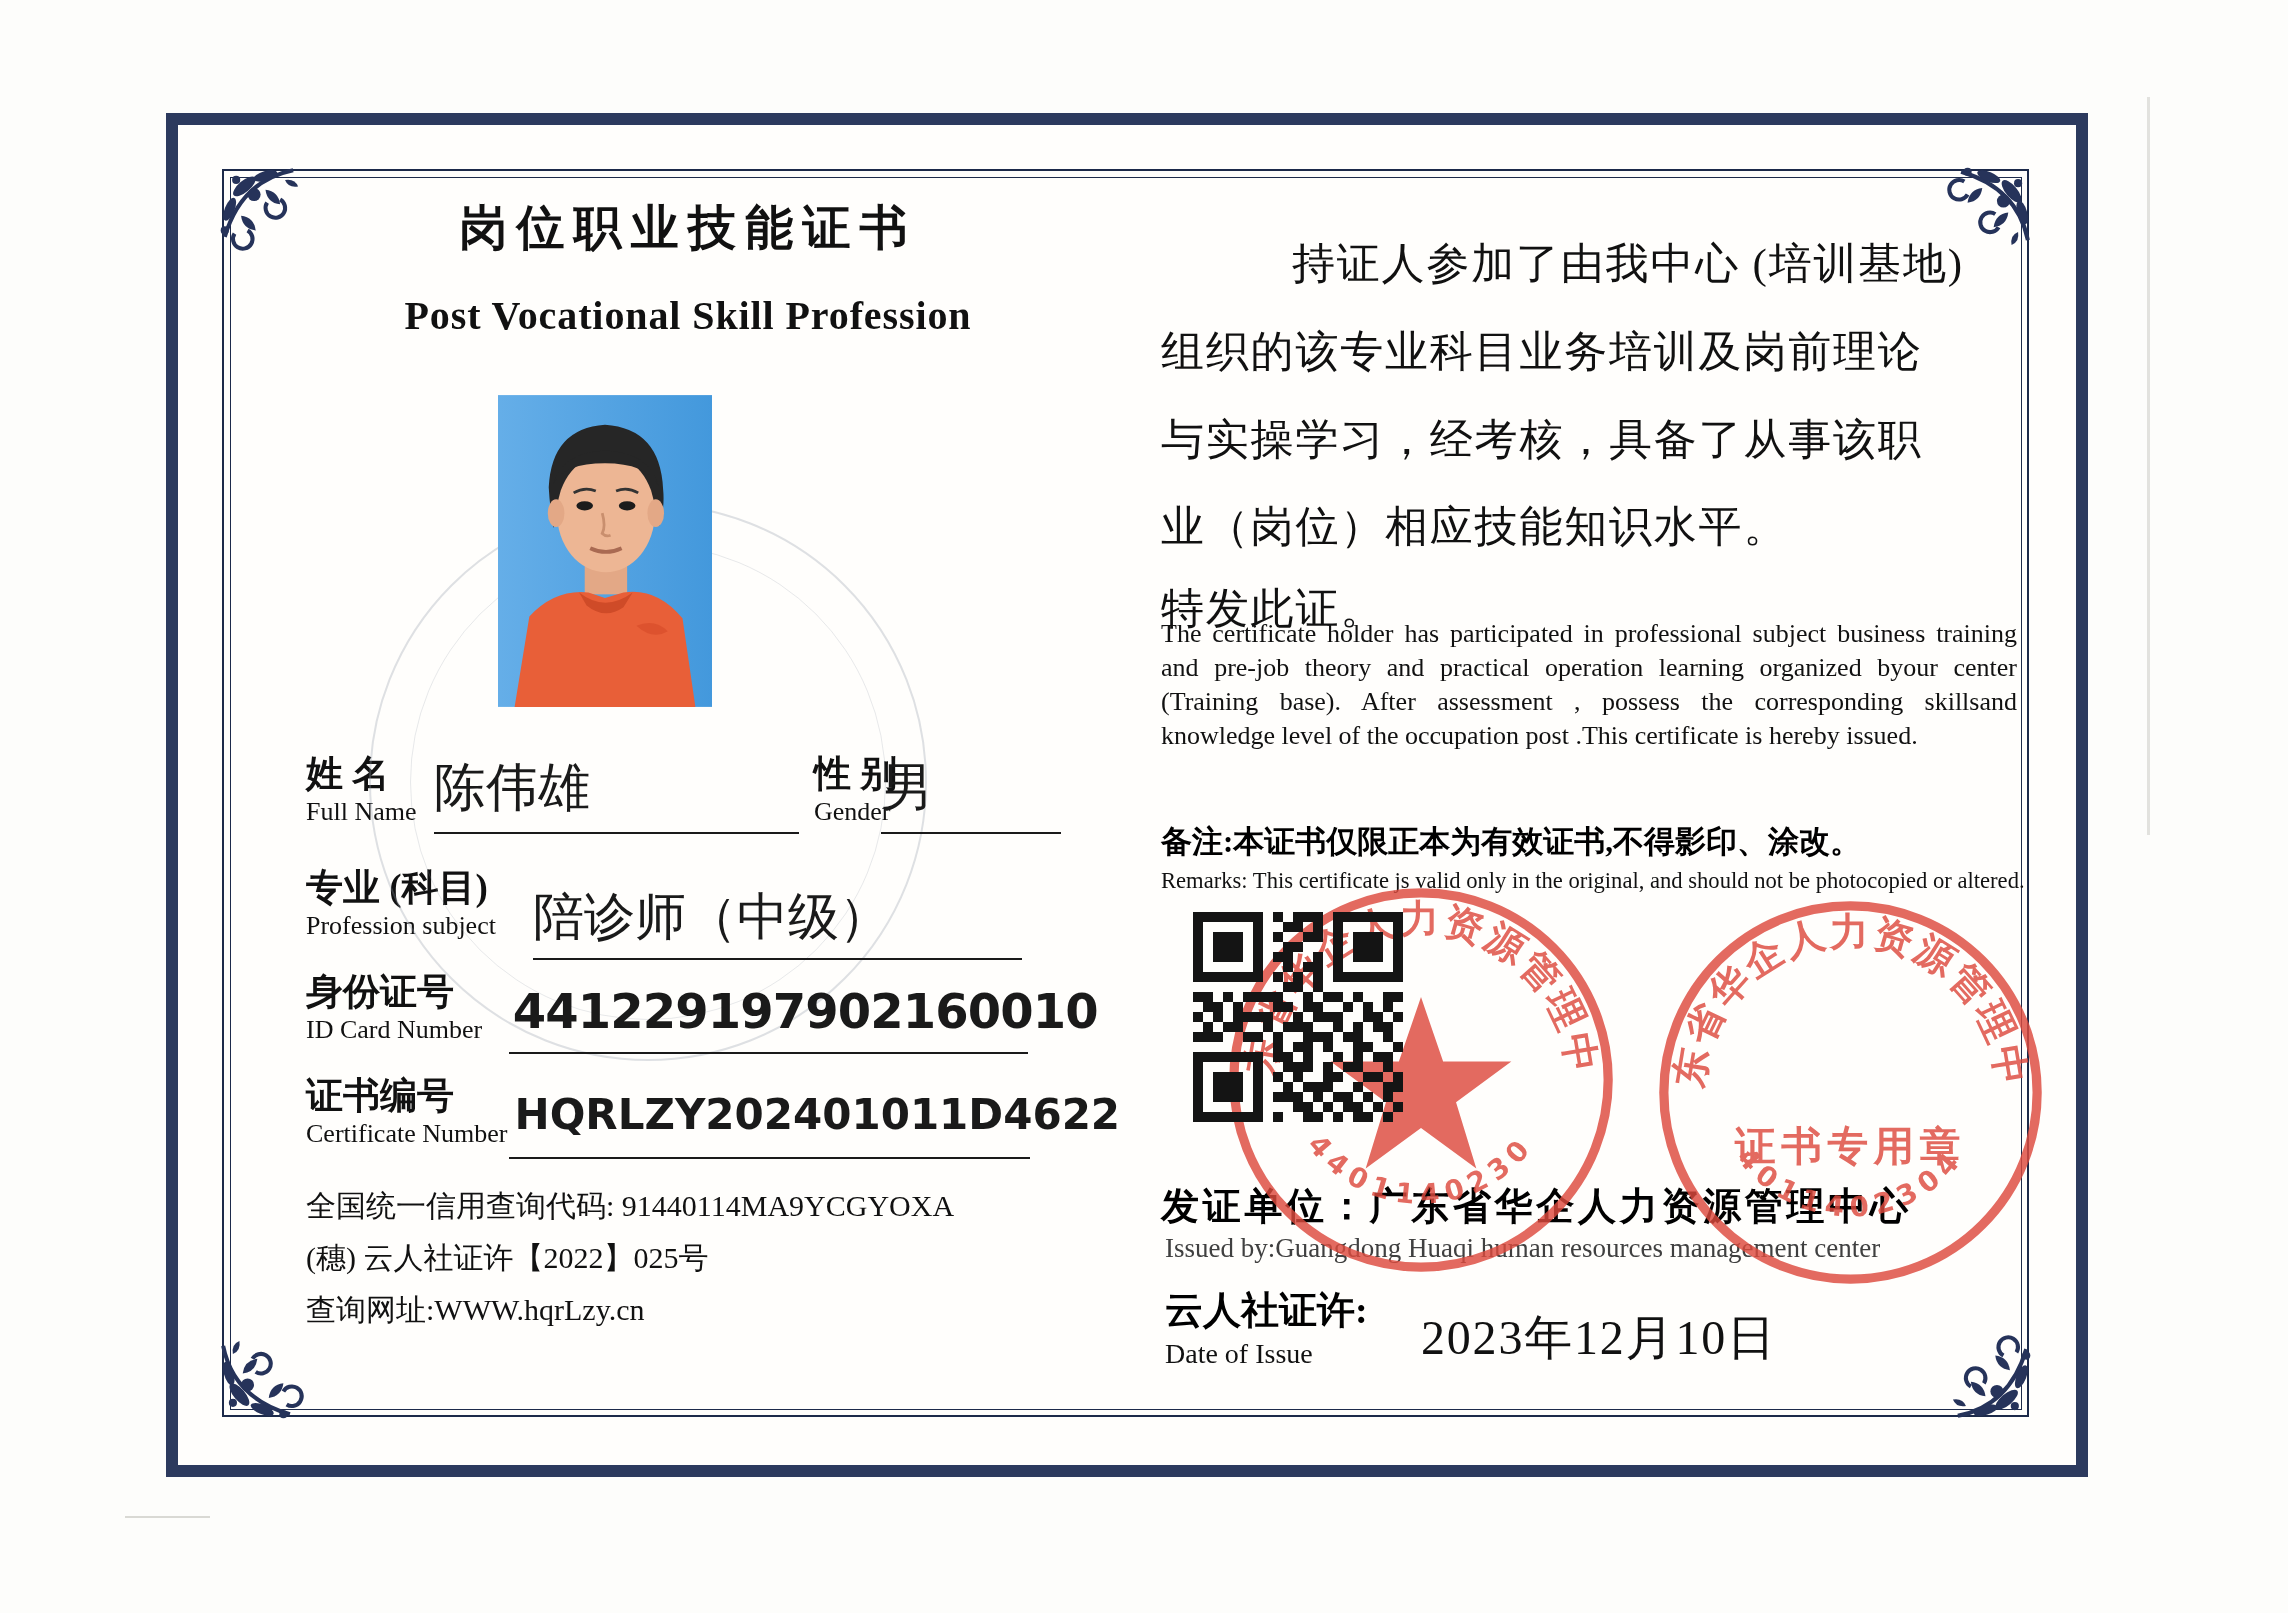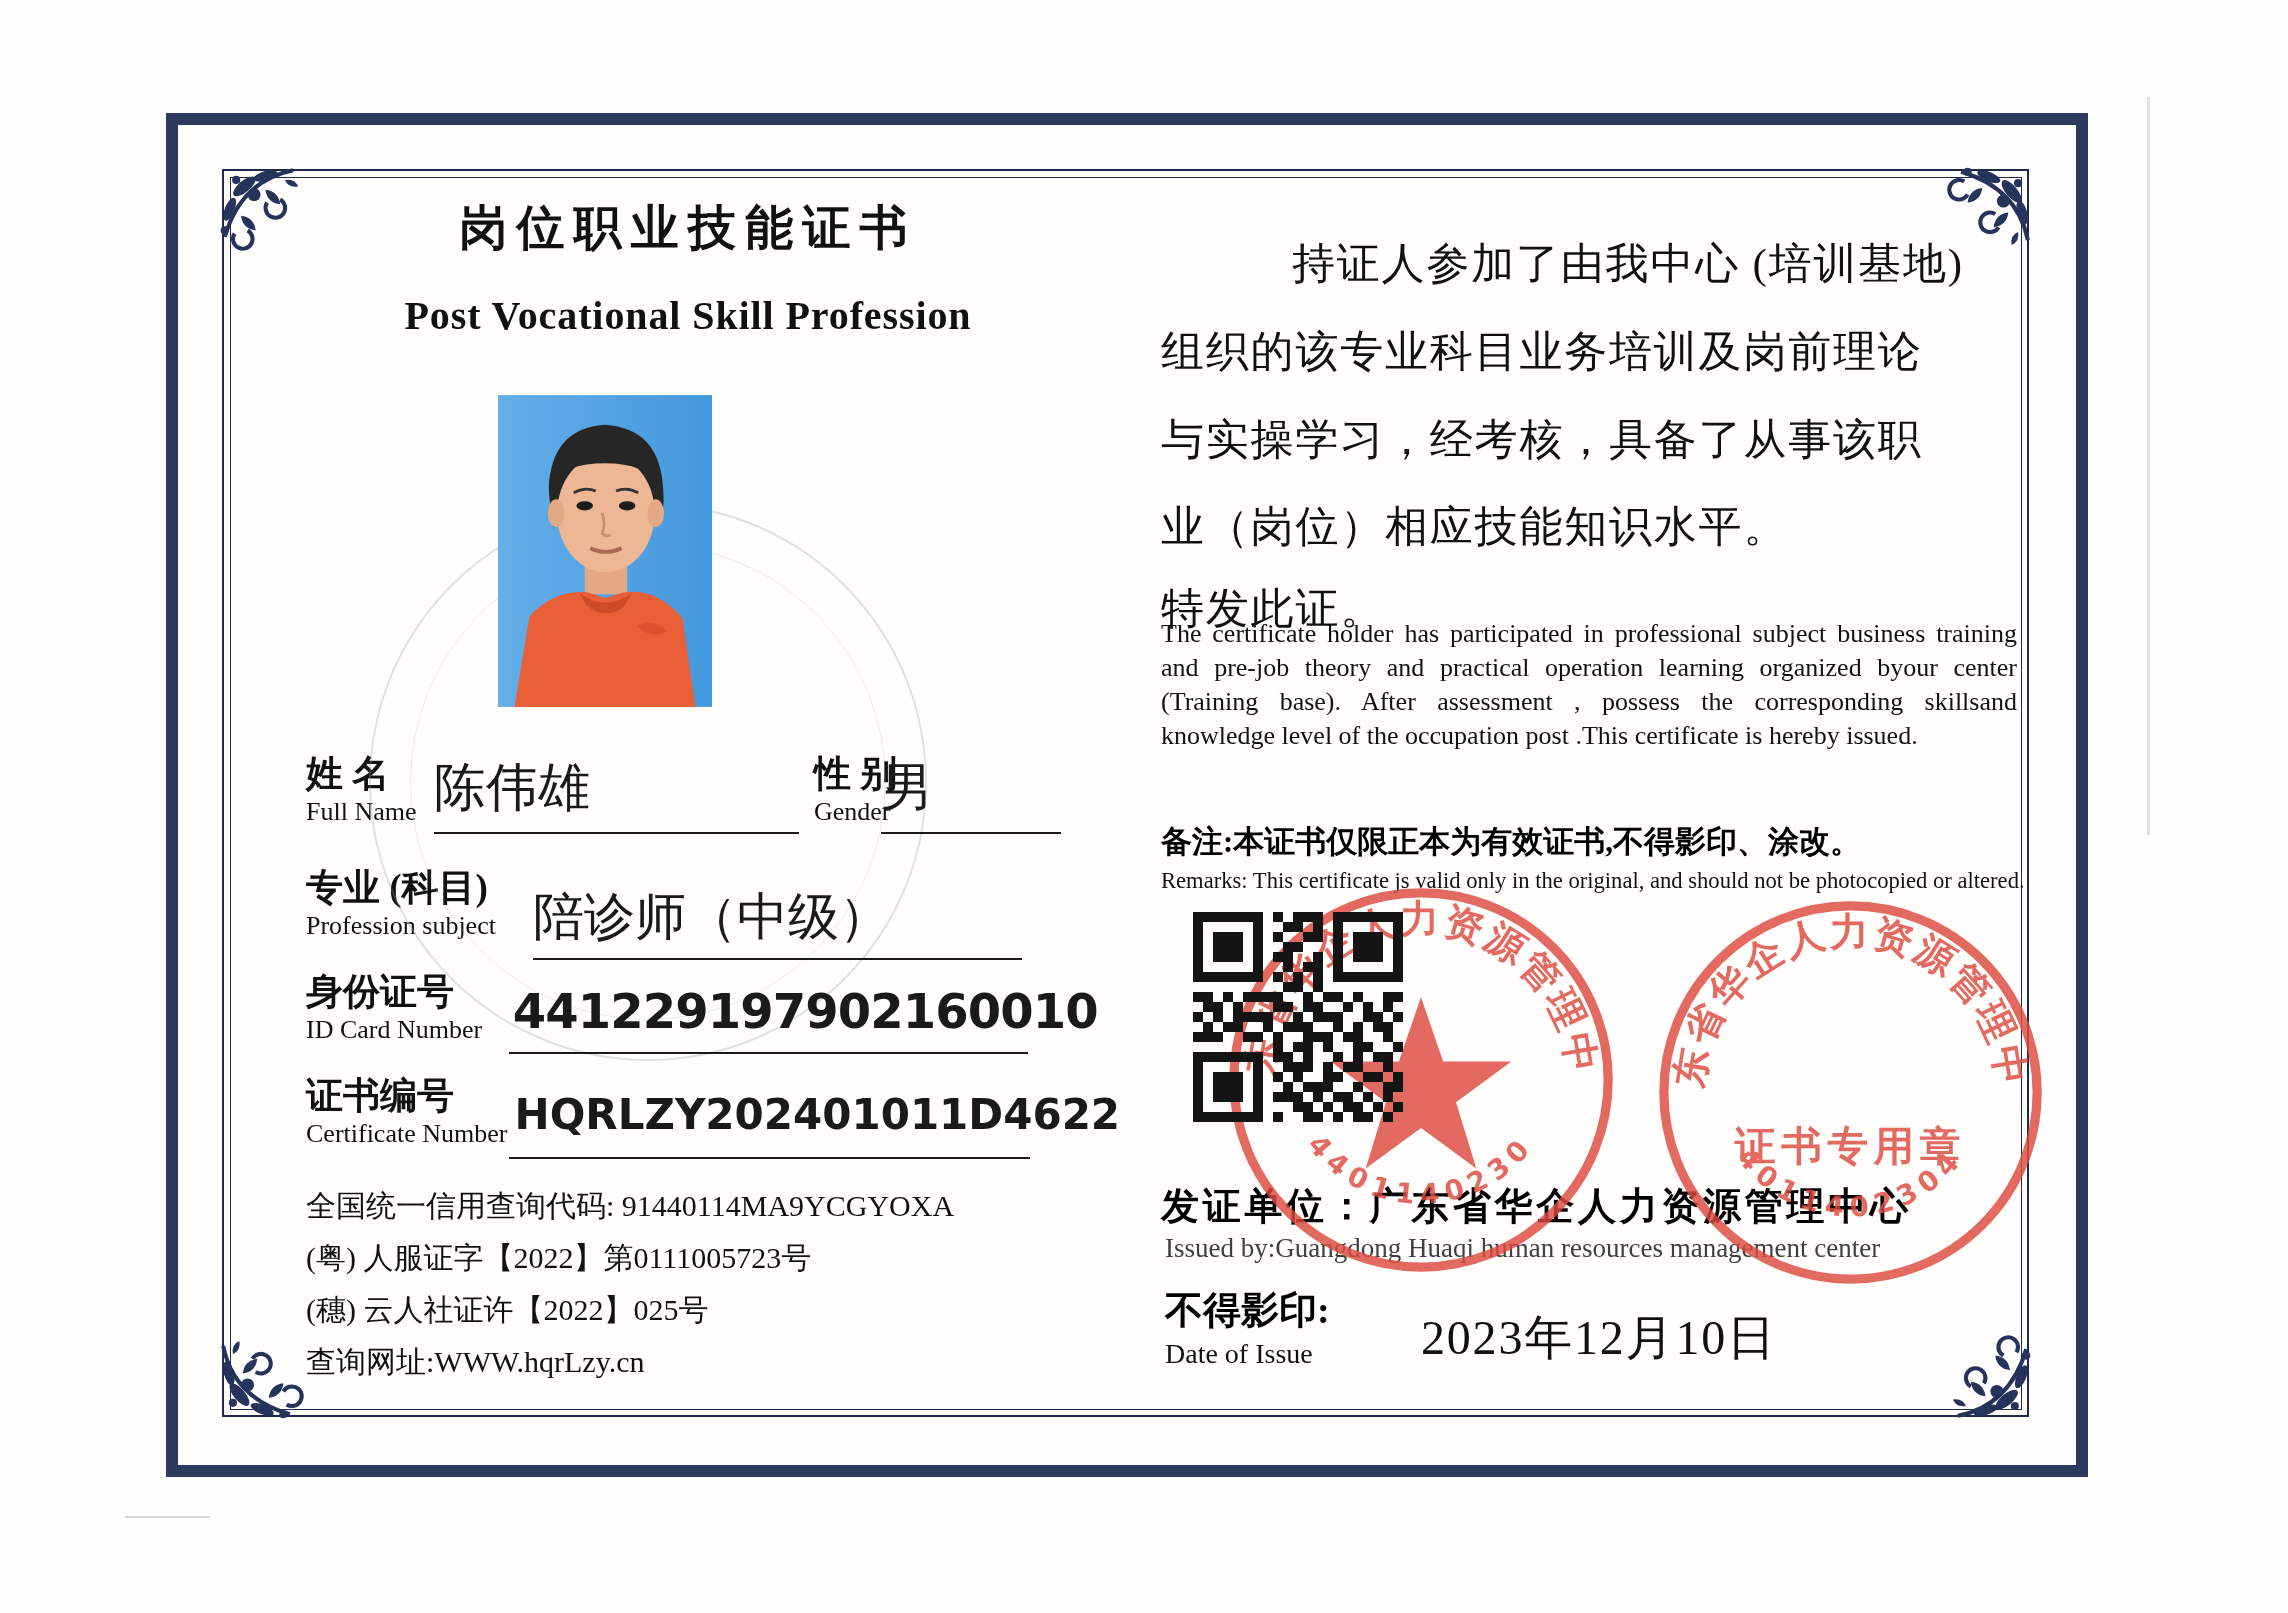--- a/index.html
+++ b/index.html
@@ -246,40 +246,39 @@
 <div class="abs fvalue num val-id">441229197902160010</div>
 
 <div class="abs lab-cert">
   <div class="flabel-zh">证书编号</div>
   <div class="flabel-en">Certificate Number</div>
 </div>
 <div class="abs fvalue num val-cert">HQRLZY202401011D4622</div>
 
 <div class="abs registry">
   <div>全国统一信用查询代码:  91440114MA9YCGYOXA</div>
-  <div>(粤) 人服证字【2022】第0111005723号</div>
   <div>(穗) 云人社证许【2022】025号</div>
   <div>查询网址:WWW.hqrLzy.cn</div>
 </div>
 
 <div class="abs stmt-line stmt-l1">持证人参加了由我中心 (培训基地)</div>
 <div class="abs stmt-line stmt-l2">组织的该专业科目业务培训及岗前理论</div>
 <div class="abs stmt-line stmt-l3">与实操学习，经考核，具备了从事该职</div>
 <div class="abs stmt-line stmt-l4">业（岗位）相应技能知识水平。</div>
 <div class="abs stmt-line stmt-l5">特发此证。</div>
 
 <div class="abs stmt-en">The certificate holder has participated in professional subject business training and pre-job theory and practical operation learning organized byour center (Training base). After assessment , possess the corresponding skillsand knowledge level of the occupation post .This certificate is hereby issued.</div>
 
 <div class="abs remarks-zh">备注:本证书仅限正本为有效证书,不得影印、涂改。</div>
 <div class="abs remarks-en">Remarks: This certificate js valid only in the original, and should not be photocopied or altered.</div>
 
 <div class="abs issuer-zh">发证单位：广东省华企人力资源管理中心</div>
 <div class="abs issuer-en">Issued by:Guangdong Huaqi human resources management center</div>
 
-<div class="abs date-zh">不得影印:</div>
+<div class="abs date-zh">云人社证许:</div>
 <div class="abs date-en">Date of Issue</div>
 <div class="abs date-value kai">2023年12月10日</div>
 
 <div class="abs stamp stamp-left">
   <svg viewBox="0 0 436 436" width="402" height="402">
     <defs>
       <path id="arcTopL" d="M58,218 A160,160 0 0 1 378,218"></path>
       <path id="arcBotL" d="M83,270 A152,152 0 0 0 353,270"></path>
     </defs>
     <circle cx="218" cy="218" r="203" fill="none" stroke="#dd4a3e" stroke-width="10"></circle>

